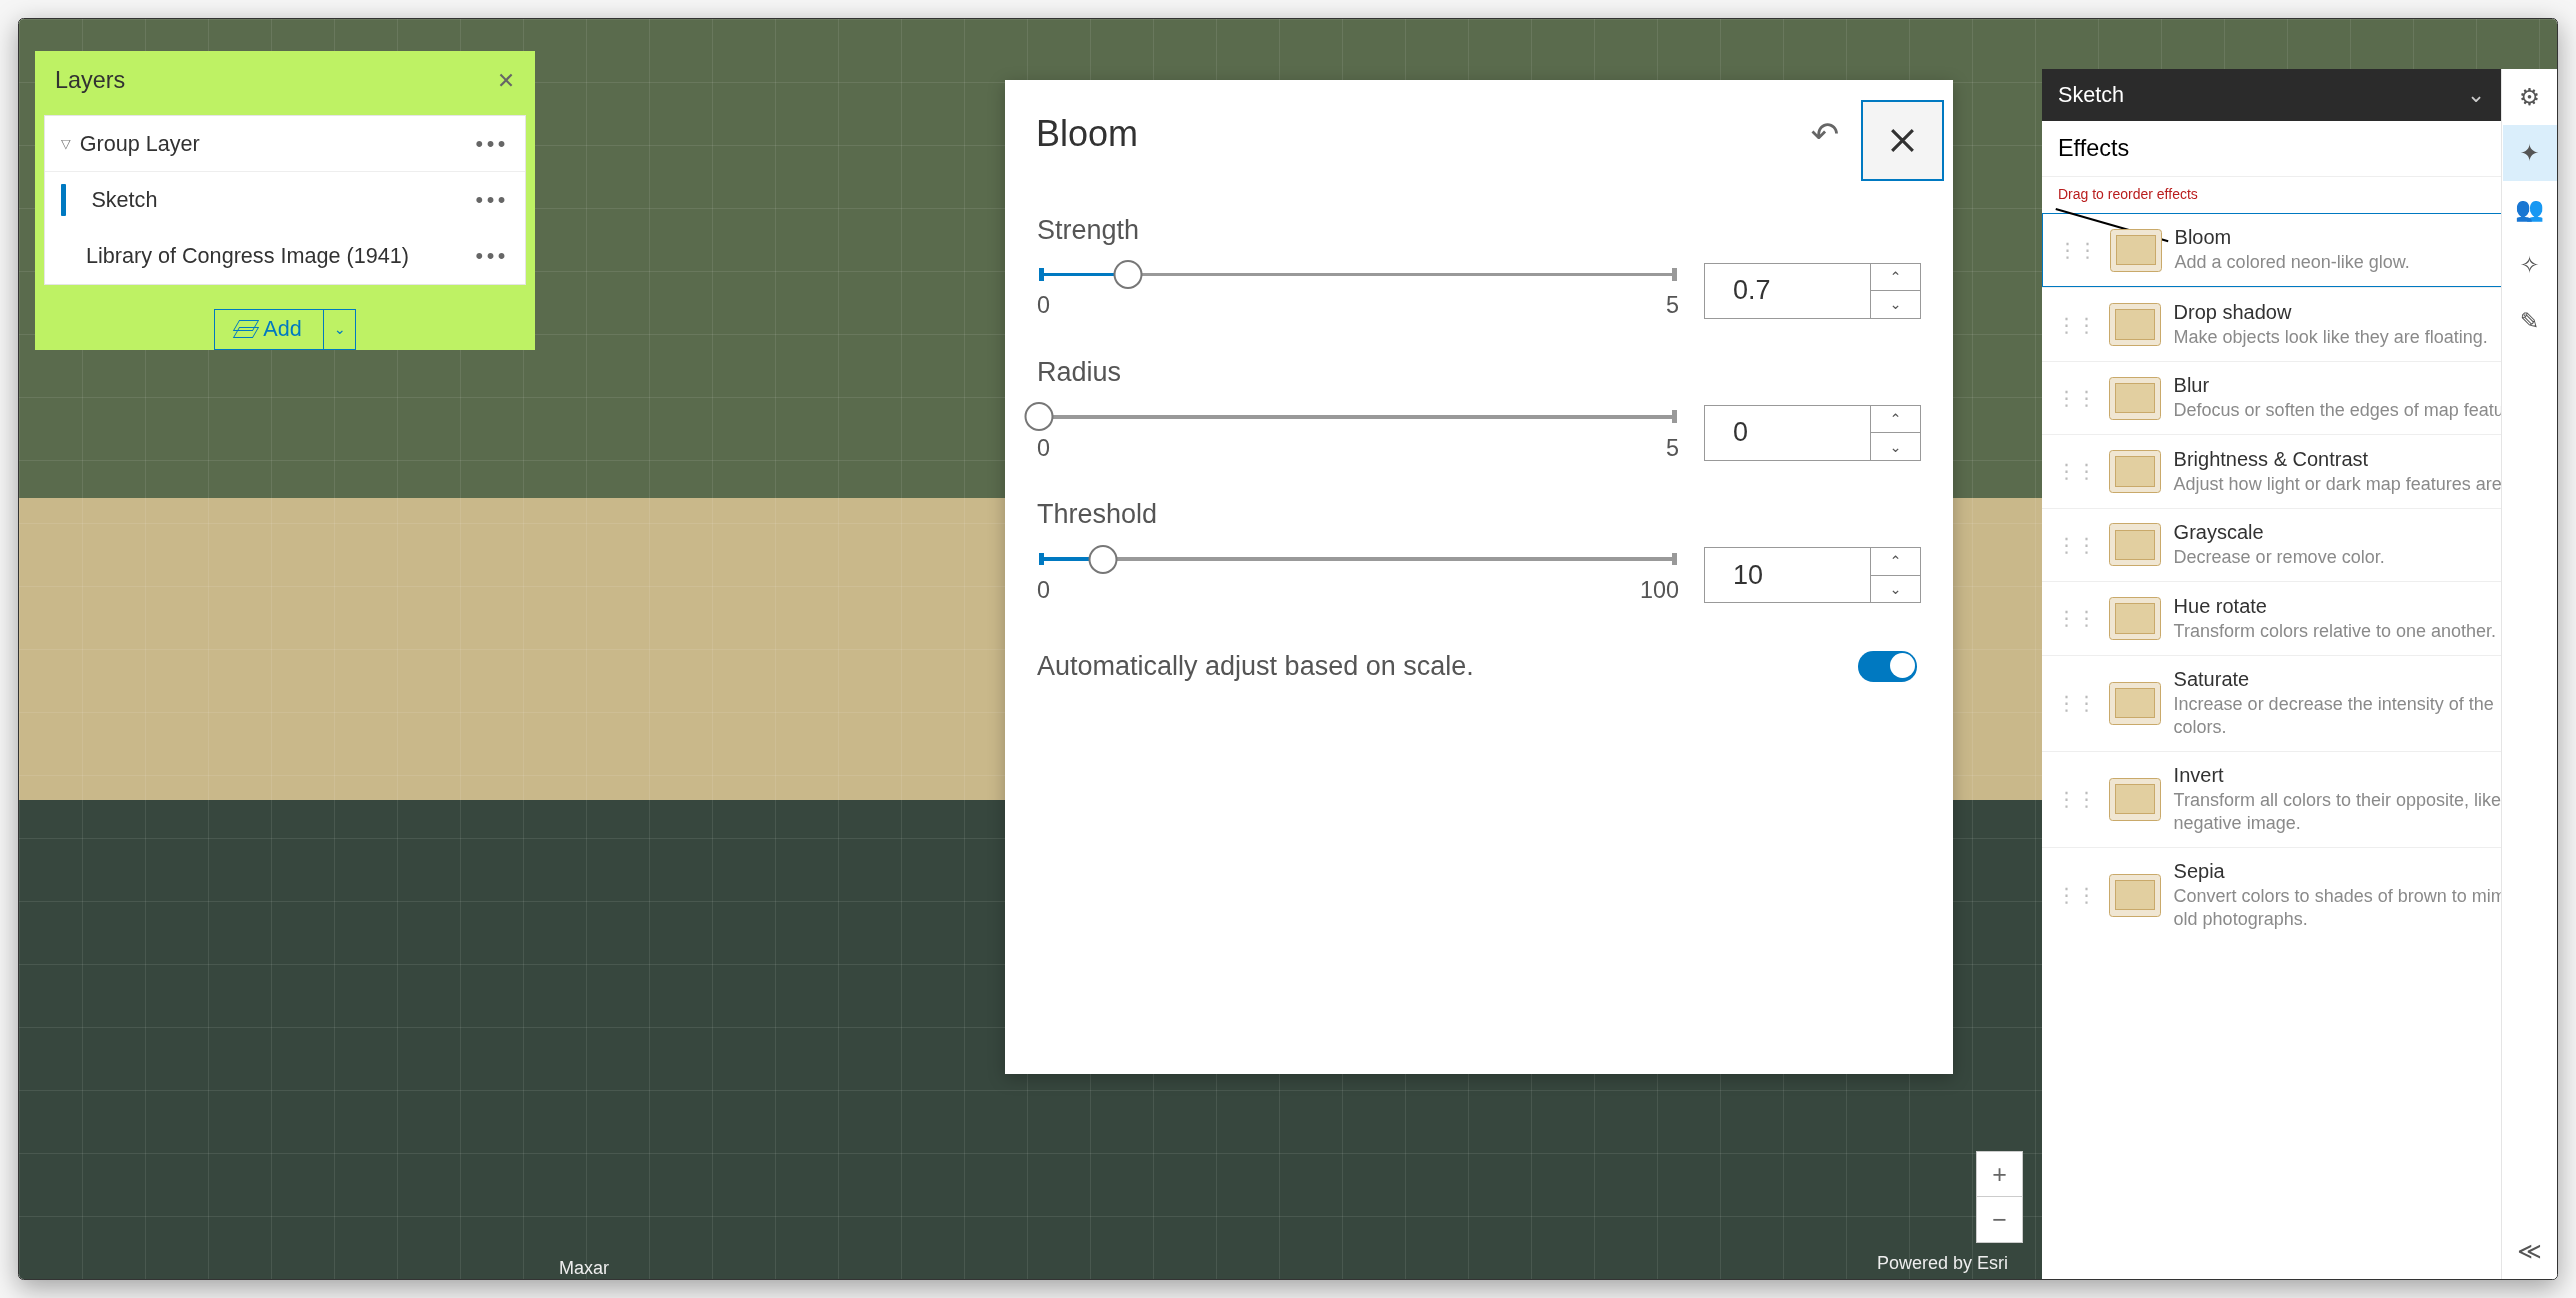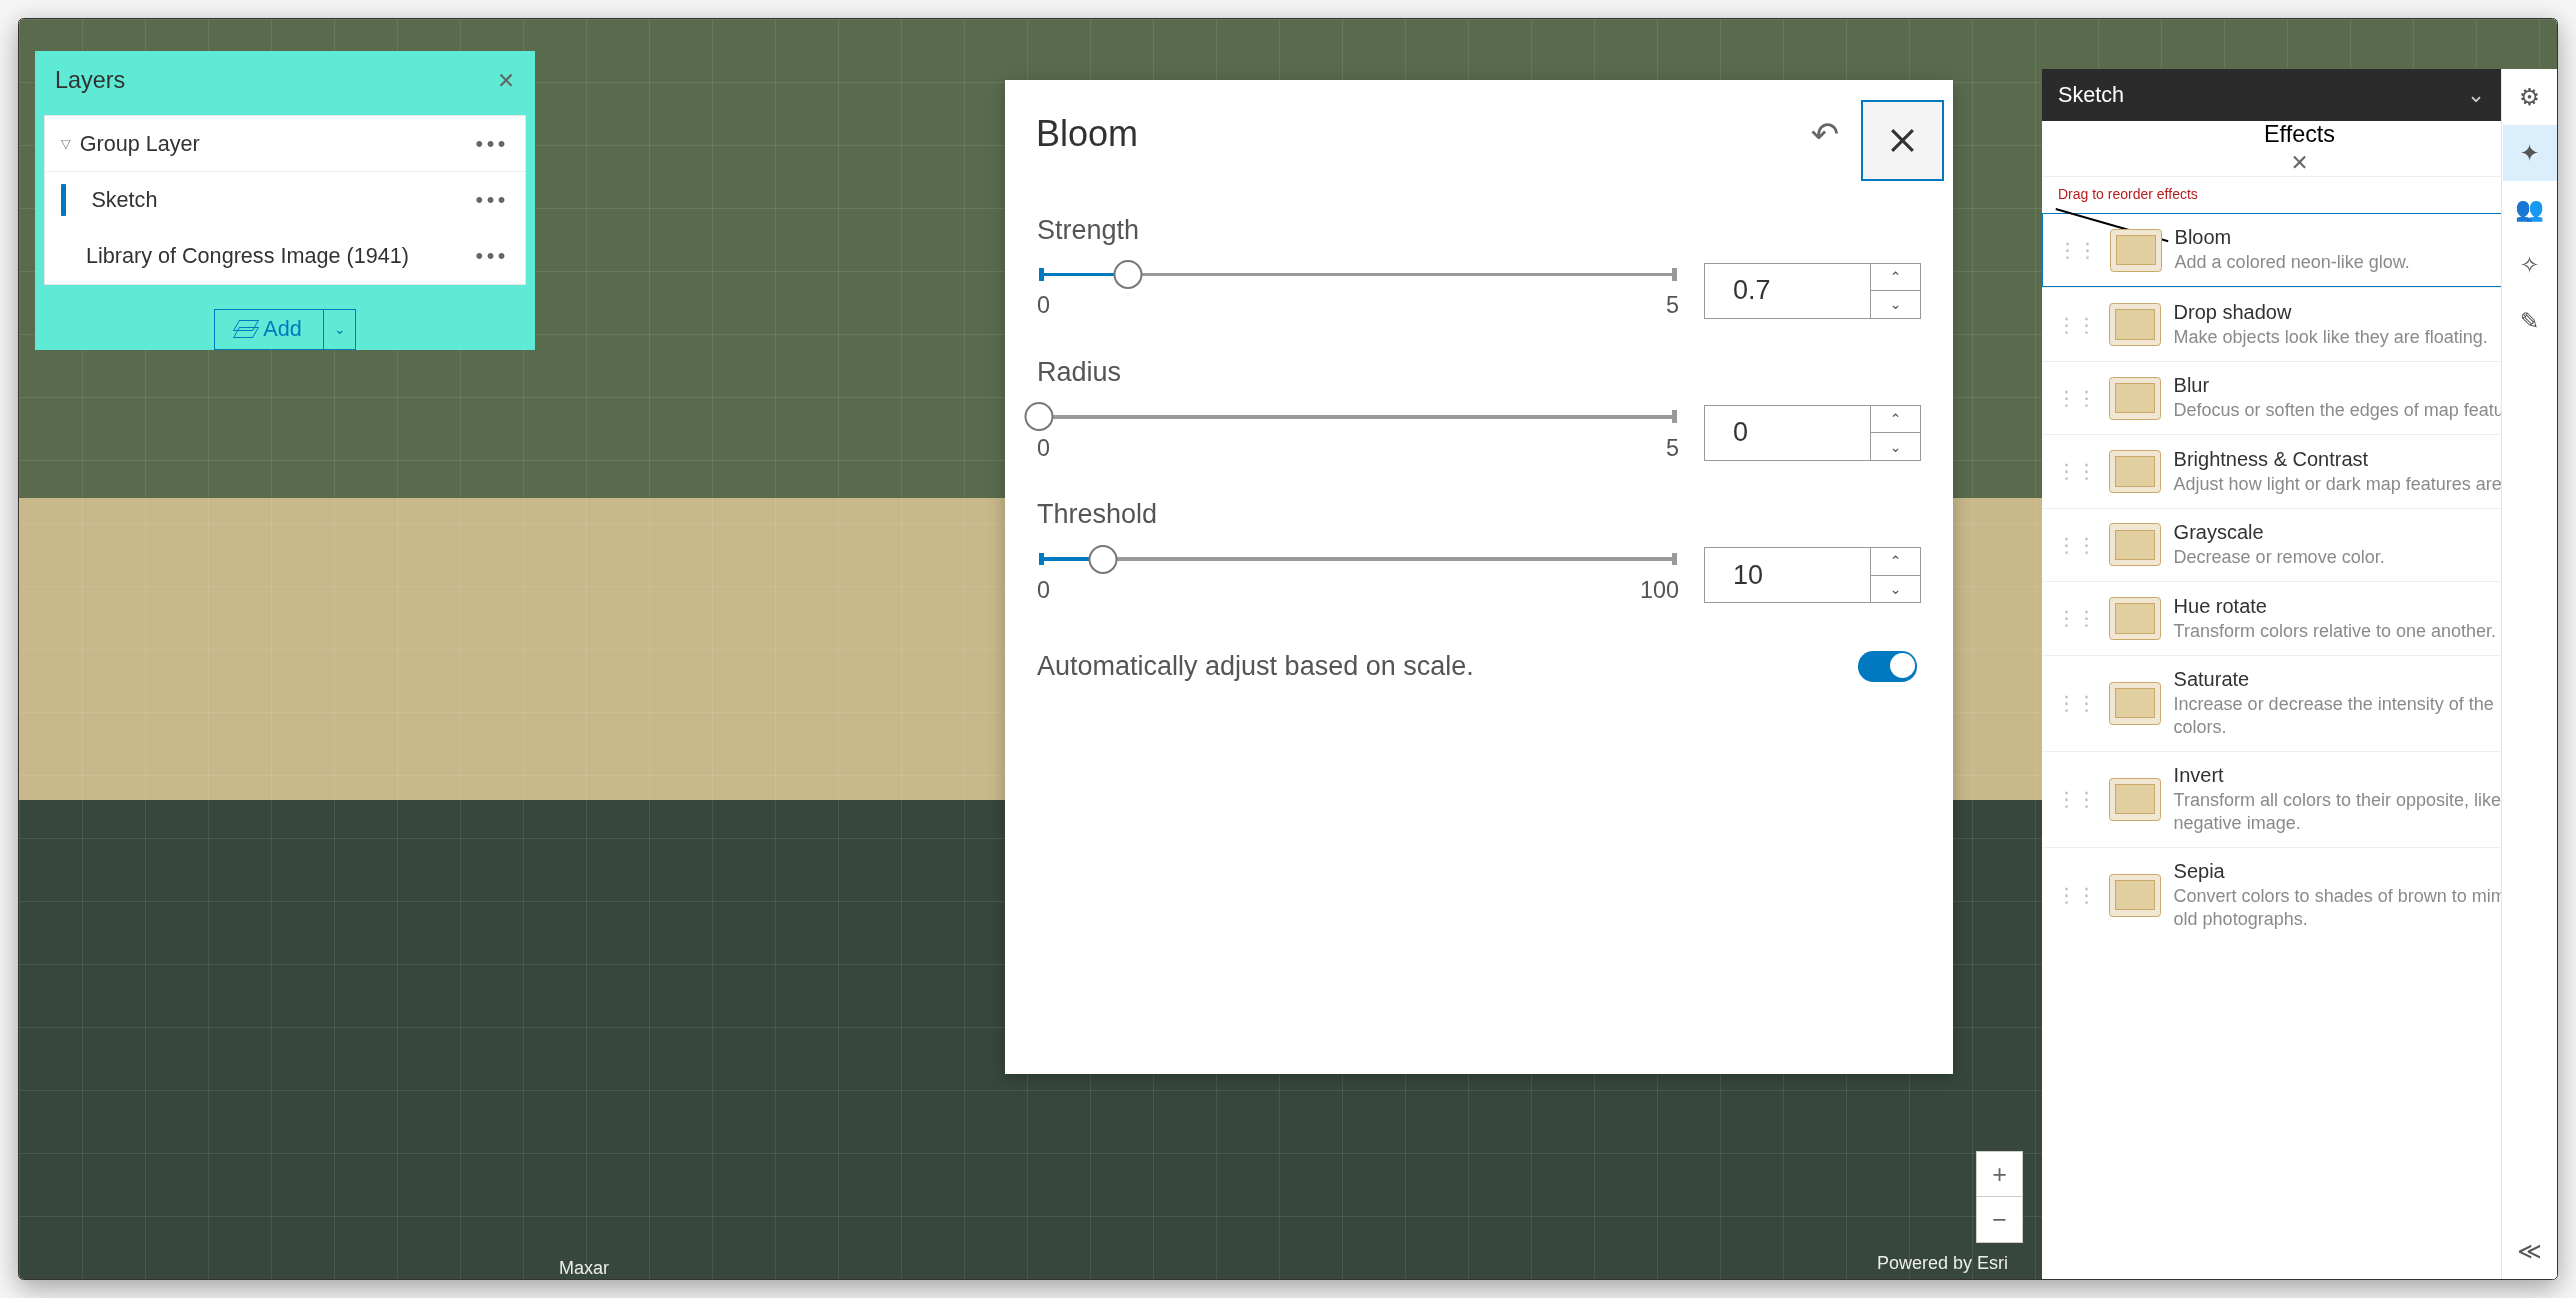--- a/index.html
+++ b/index.html
@@ -9,21 +9,21 @@
   
   .map-area { position:absolute; left:0; top:0; right:0; bottom:0; background:linear-gradient(#5a6b4d 0%,#5a6b4d 38%,#c9b88a 38%,#c9b88a 62%,#37473e 62%,#37473e 100%); overflow:hidden; }
   .map-grid { position:absolute; inset:0; background-image:linear-gradient(rgba(255,255,255,.09) 0.9px,transparent 0.9px),linear-gradient(90deg,rgba(255,255,255,.09) 0.9px,transparent 0.9px); background-size:63px 63px; }
   .attrib-l { position:absolute; left:540px; bottom:0; font-size:18px; color:#eee; }
   .attrib-r { position:absolute; right:549px; bottom:5.4px; font-size:18px; color:#eee; }
   .zoom-ctrl { position:absolute; right:534px; bottom:36px; width:47px; border:0.9px solid #ccc; background:#fff; }
   .zoom-btn { width:45px; height:45px; display:flex; align-items:center; justify-content:center; font-size:25px; color:#666; border-bottom:0.9px solid #ccc; cursor:pointer; }
   .zoom-btn:last-child { border-bottom:none; }
 
   
-  .layers-panel { position:absolute; left:16px; top:32px; width:500px; background:#5eead4; }
+  .layers-panel { position:absolute; left:16px; top:32px; width:500px; background:#bef264; }
   .layers-header { display:flex; align-items:center; justify-content:space-between; padding:16px 20px; font-size:23.4px; color:#323232; }
   .close-x { font-size:21.6px; color:#666; cursor:pointer; }
   .layers-card { margin:5.4px 9px 0 9px; border:0.9px solid #e5e5e5; background:#fff; }
   .layers-row { display:flex; align-items:center; justify-content:space-between; padding:0 16px; height:56px; }
   .grp-row { border-bottom:0.9px solid #eee; }
   .grp-row .label { display:flex; align-items:center; gap:9px; font-size:21.6px; color:#323232; }
   .car { font-size:12.6px; color:#777; }
   .dots { letter-spacing:3.6px; color:#666; font-size:21.6px; cursor:pointer; }
   .sel-bar { width:5.4px; height:32px; background:#0079c1; margin-right:16px; border-radius:0.9px; }
   .sub-row .label { display:flex; align-items:center; gap:9px; font-size:21.6px; color:#323232; padding-left:25px; }
@@ -63,21 +63,21 @@
   .toggle.on { background:#0079c1; }
   .toggle .knob { position:absolute; width:25px; height:25px; border-radius:50%; background:#fff; top:2.7px; left:2.7px; transition:.1s;}
   .toggle.on .knob { left:31.5px; }
   .toggle.sm { width:41px; height:20px; border-radius:10px; }
   .toggle.sm .knob { width:16px; height:16px; top:1.8px; left:1.8px; }
   .toggle.sm.on .knob { left:23.4px; }
 
   
   .right-panel { position:absolute; right:0; top:50px; width:515px; background:#fff; bottom:0; }
   .sketch-bar { position:absolute; right:56px; top:0; left:0; height:52px; background:#2b2b2b; color:#fff; display:flex; align-items:center; justify-content:space-between; padding:0 16px; font-size:21.6px; }
-  .eff-head { margin-top:52px; display:flex; align-items:center; justify-content:space-between; height:56px; padding:0 16px; font-size:23.4px; border-bottom:0.9px solid #eee;flex-direction:column; }
+  .eff-head { margin-top:52px; display:flex; align-items:center; justify-content:space-between; height:56px; padding:0 16px; font-size:23.4px; border-bottom:0.9px solid #eee; }
   .eff-hint { padding:9px 16px; font-size:14px; color:#b91c1c; }
   .eff-list { margin-top:1.8px; }
   .eff-item { display:flex; align-items:center; gap:12.6px; padding:12.6px 14.4px; border-top:0.9px solid #eee; position:relative; }
   .eff-item.sel { border:1.8px solid #0079c1; }
   .grip { color:#bbb; font-size:20px; cursor:grab; }
   .eff-ico { width:52px; height:43px; background:#f0e6d2; border:0.9px solid #c9a96a; border-radius:3.6px; position:relative; flex-shrink:0;}
   .eff-ico::after{content:"";position:absolute;inset:5.4px;background:#e2cfa0;border:0.9px solid #c9a96a;}
   .eff-txt { flex:1; }
   .eff-name { font-size:20px; color:#323232; }
   .eff-desc { font-size:18px; color:#8a8a8a; margin-top:1.8px; line-height:1.25; }

